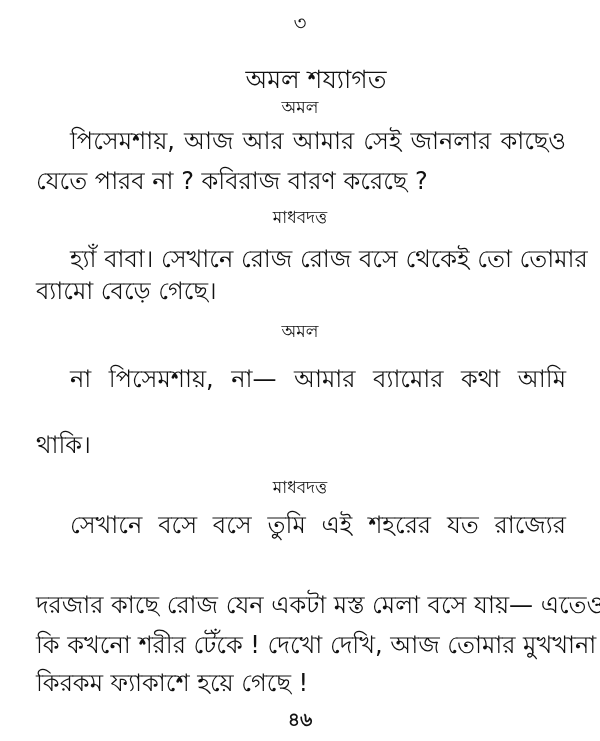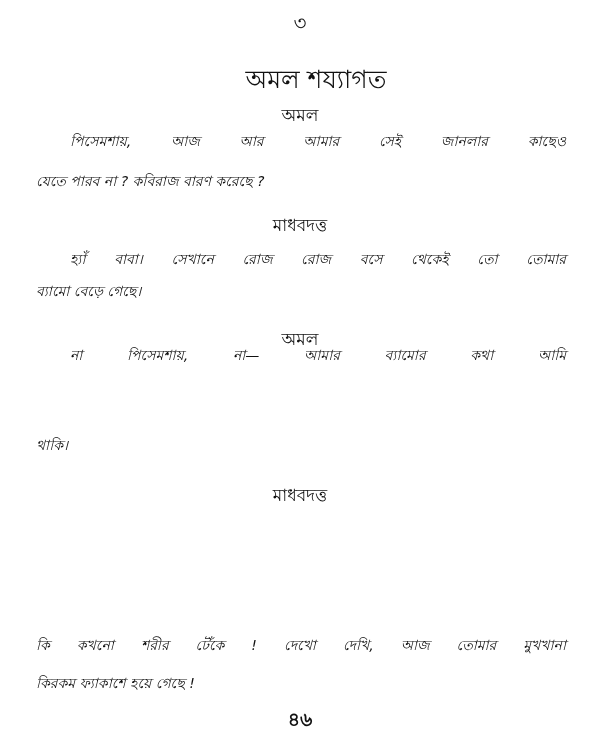--- a/index.html
+++ b/index.html
@@ -4,25 +4,25 @@
   <style>
     html, body { margin: 0; padding: 0; background: #ffffff; }
     body {
       width: 600px; height: 741px; position: relative; overflow: hidden;
       font-family: "DejaVu Sans", sans-serif; color: #111111;
     }
     .page { position: absolute; left: 0; top: 0; width: 600px; height: 741px; }
     .center { position: absolute; left: 0; width: 600px; text-align: center; }
     .act-number { top: 8px; font-size: 20px; }
     .scene-title { top: 60px; font-size: 25px; padding-left: 16px; }
-    .speaker { font-size: 17px; margin-top: 8px; }
+    .speaker { font-size: 17px; }
     .line {
       position: absolute; left: 36px; width: 530px;
-      font-size: 14px; white-space: nowrap; line-height: 30px;
-      text-align-last: justify; text-align: justify; font-style: italic;
+      font-size: 24px; white-space: nowrap; line-height: 30px;
+      text-align-last: justify; text-align: justify;
     }
     .line.indent { left: 70px; width: 496px; }
     .line.last { text-align-last: left; }
     .page-number { top: 705px; font-size: 19px; font-weight: bold; }
   </style>
 </head>
 <body>
 
 <div class="page">
   <div class="center act-number">৩</div>
@@ -30,21 +30,23 @@
 
   <div class="center speaker" style="top:94px">অমল</div>
   <div class="line indent" style="top:126px">পিসেমশায়, আজ আর আমার সেই জানলার কাছেও</div>
   <div class="line last" style="top:166px">যেতে পারব না ?   কবিরাজ বারণ করেছে ?</div>
 
   <div class="center speaker" style="top:204px">মাধবদত্ত</div>
   <div class="line indent" style="top:244px">হ্যাঁ বাবা।  সেখানে রোজ রোজ বসে থেকেই তো তোমার</div>
   <div class="line last" style="top:276px">ব্যামো বেড়ে গেছে।</div>
 
   <div class="center speaker" style="top:318px">অমল</div>
-  <div class="line indent" style="top:340px">না পিসেমশায়, না— আমার ব্যামোর কথা আমি</div>
+  <div class="line indent" style="top:364px">না পিসেমশায়, না— আমার ব্যামোর কথা আমি</div>
   <div class="line last" style="top:430px">থাকি।</div>
 
   <div class="center speaker" style="top:474px">মাধবদত্ত</div>
+  <div class="line indent" style="top:510px">সেখানে বসে বসে তুমি এই শহরের যত রাজ্যের</div>
+  <div class="line" style="top:590px">দরজার কাছে রোজ যেন একটা মস্ত মেলা বসে যায়— এতেও</div>
   <div class="line" style="top:630px">কি কখনো শরীর টেঁকে ! দেখো দেখি, আজ তোমার মুখখানা</div>
   <div class="line last" style="top:668px">কিরকম ফ্যাকাশে হয়ে গেছে !</div>
 
   <div class="center page-number">৪৬</div>
 </div>
 
 </body></html>

